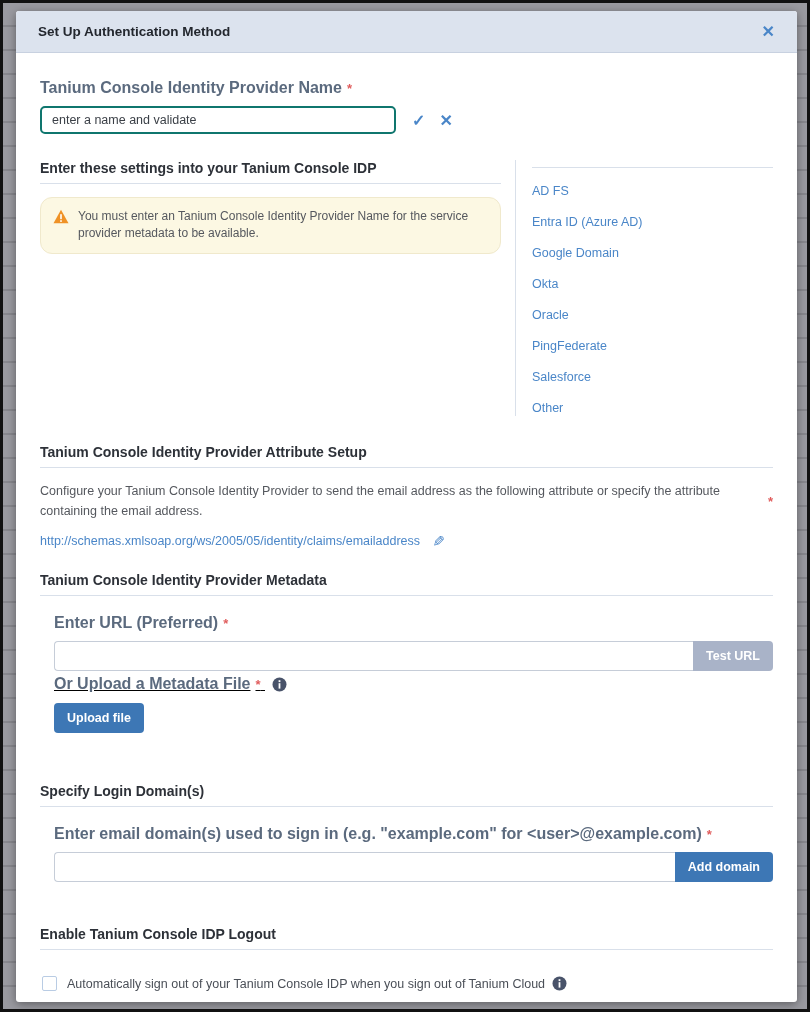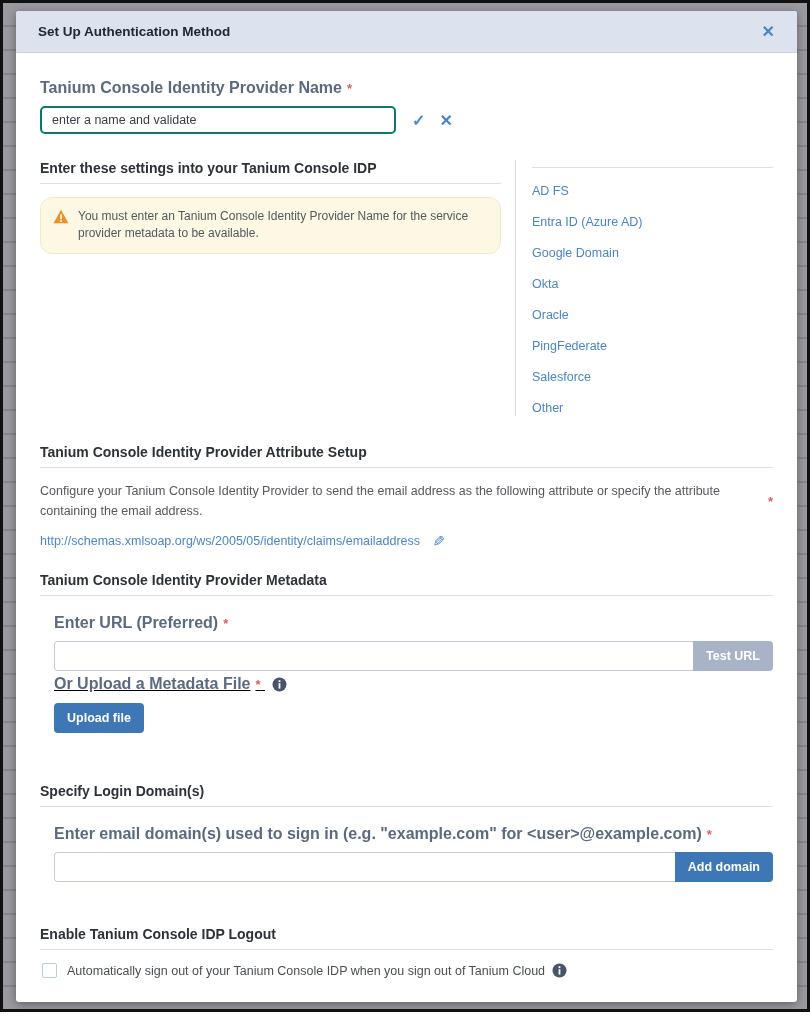--- a/index.html
+++ b/index.html
@@ -89,21 +89,21 @@
   .upload-block { margin-top:4px;text-decoration:underline; }
   .info-ic { display:inline-block; vertical-align:-3px; margin-left:7px; cursor:pointer; }
   .btn-upload {
     margin-top:10px; background:#3d77b5; color:#fff; border:none; border-radius:4px;
     font-size:12.5px; font-weight:bold; padding:8px 13px; cursor:pointer;
     font-family:"Liberation Sans", sans-serif;
   }
 
   .domains-sec { margin-top:50px; }
   .logout-sec { margin-top:44px; }
-  .check-row { display:flex; align-items:center; margin-top:13px; padding-left:2px; }
+  .check-row { display:flex; align-items:center; margin-top:26px; padding-left:2px; }
   .checkbox {
     width:15px; height:15px; border:1px solid #b9cce4; border-radius:2px;
     background:#fff; margin-right:10px; cursor:pointer; flex:0 0 15px;
   }
   .check-label { font-size:12.5px; color:#4a4f57; }
 </style>
 </head>
 <body>
 
 <div class="screen">

